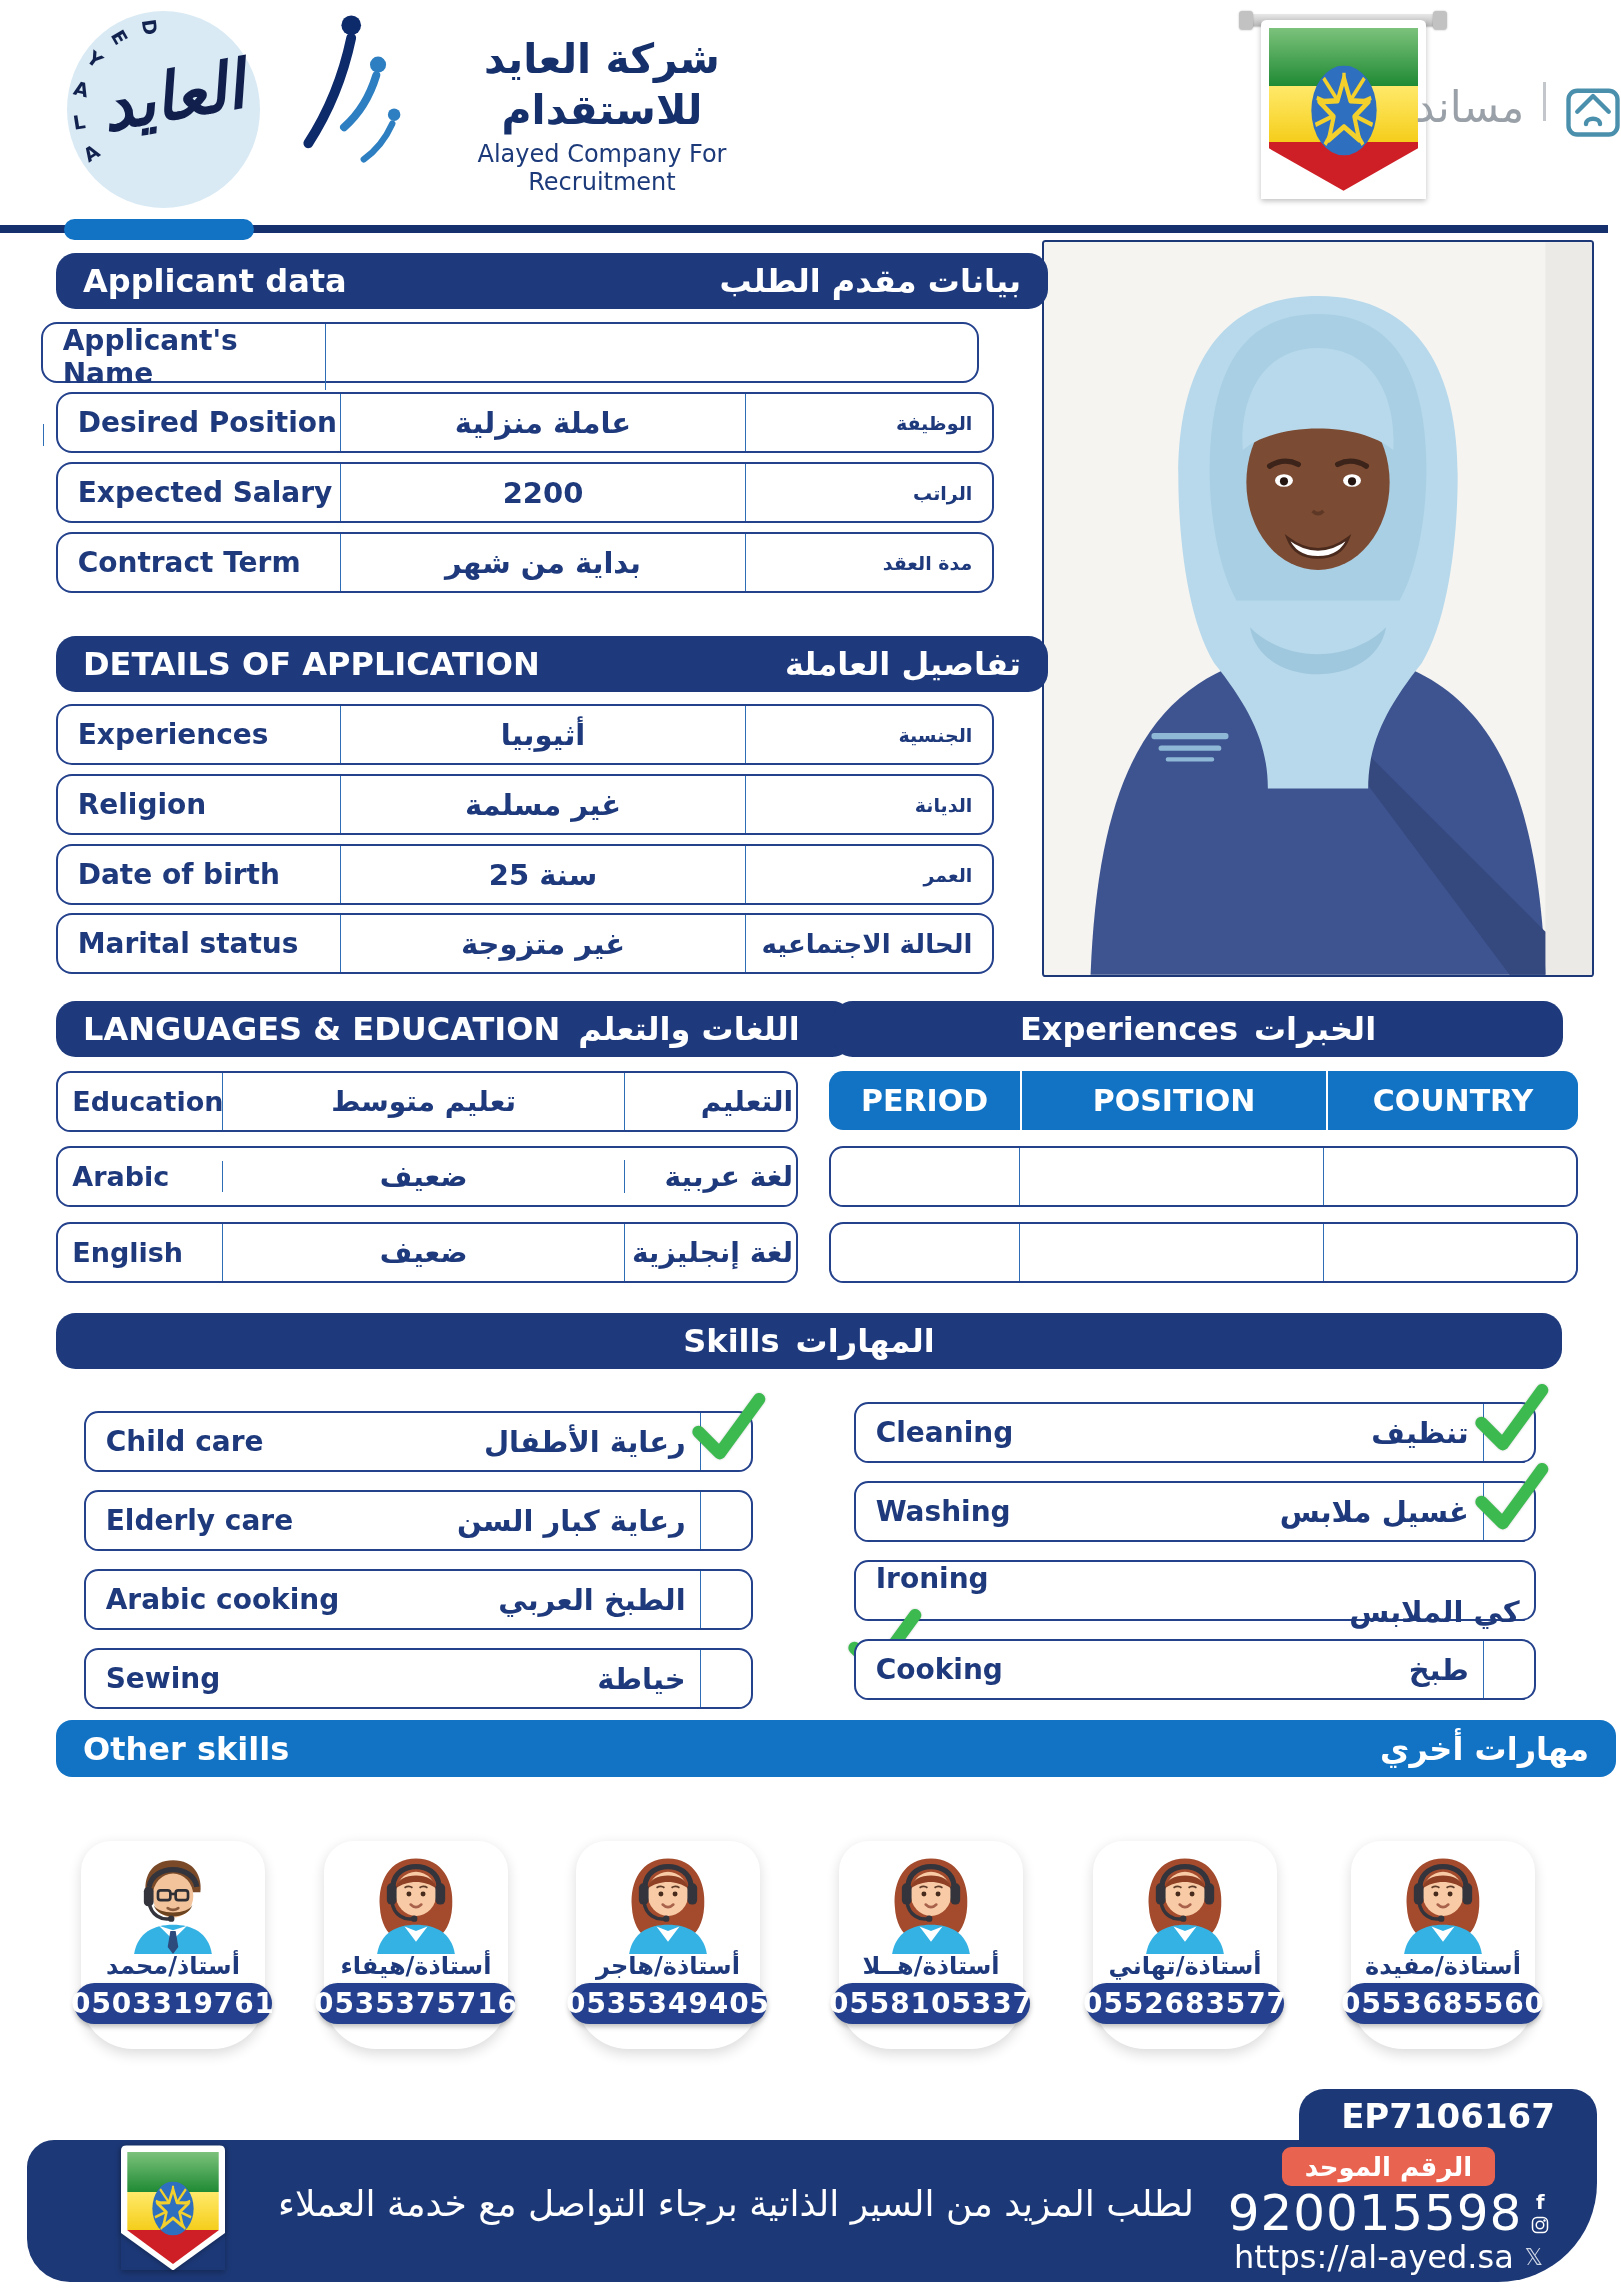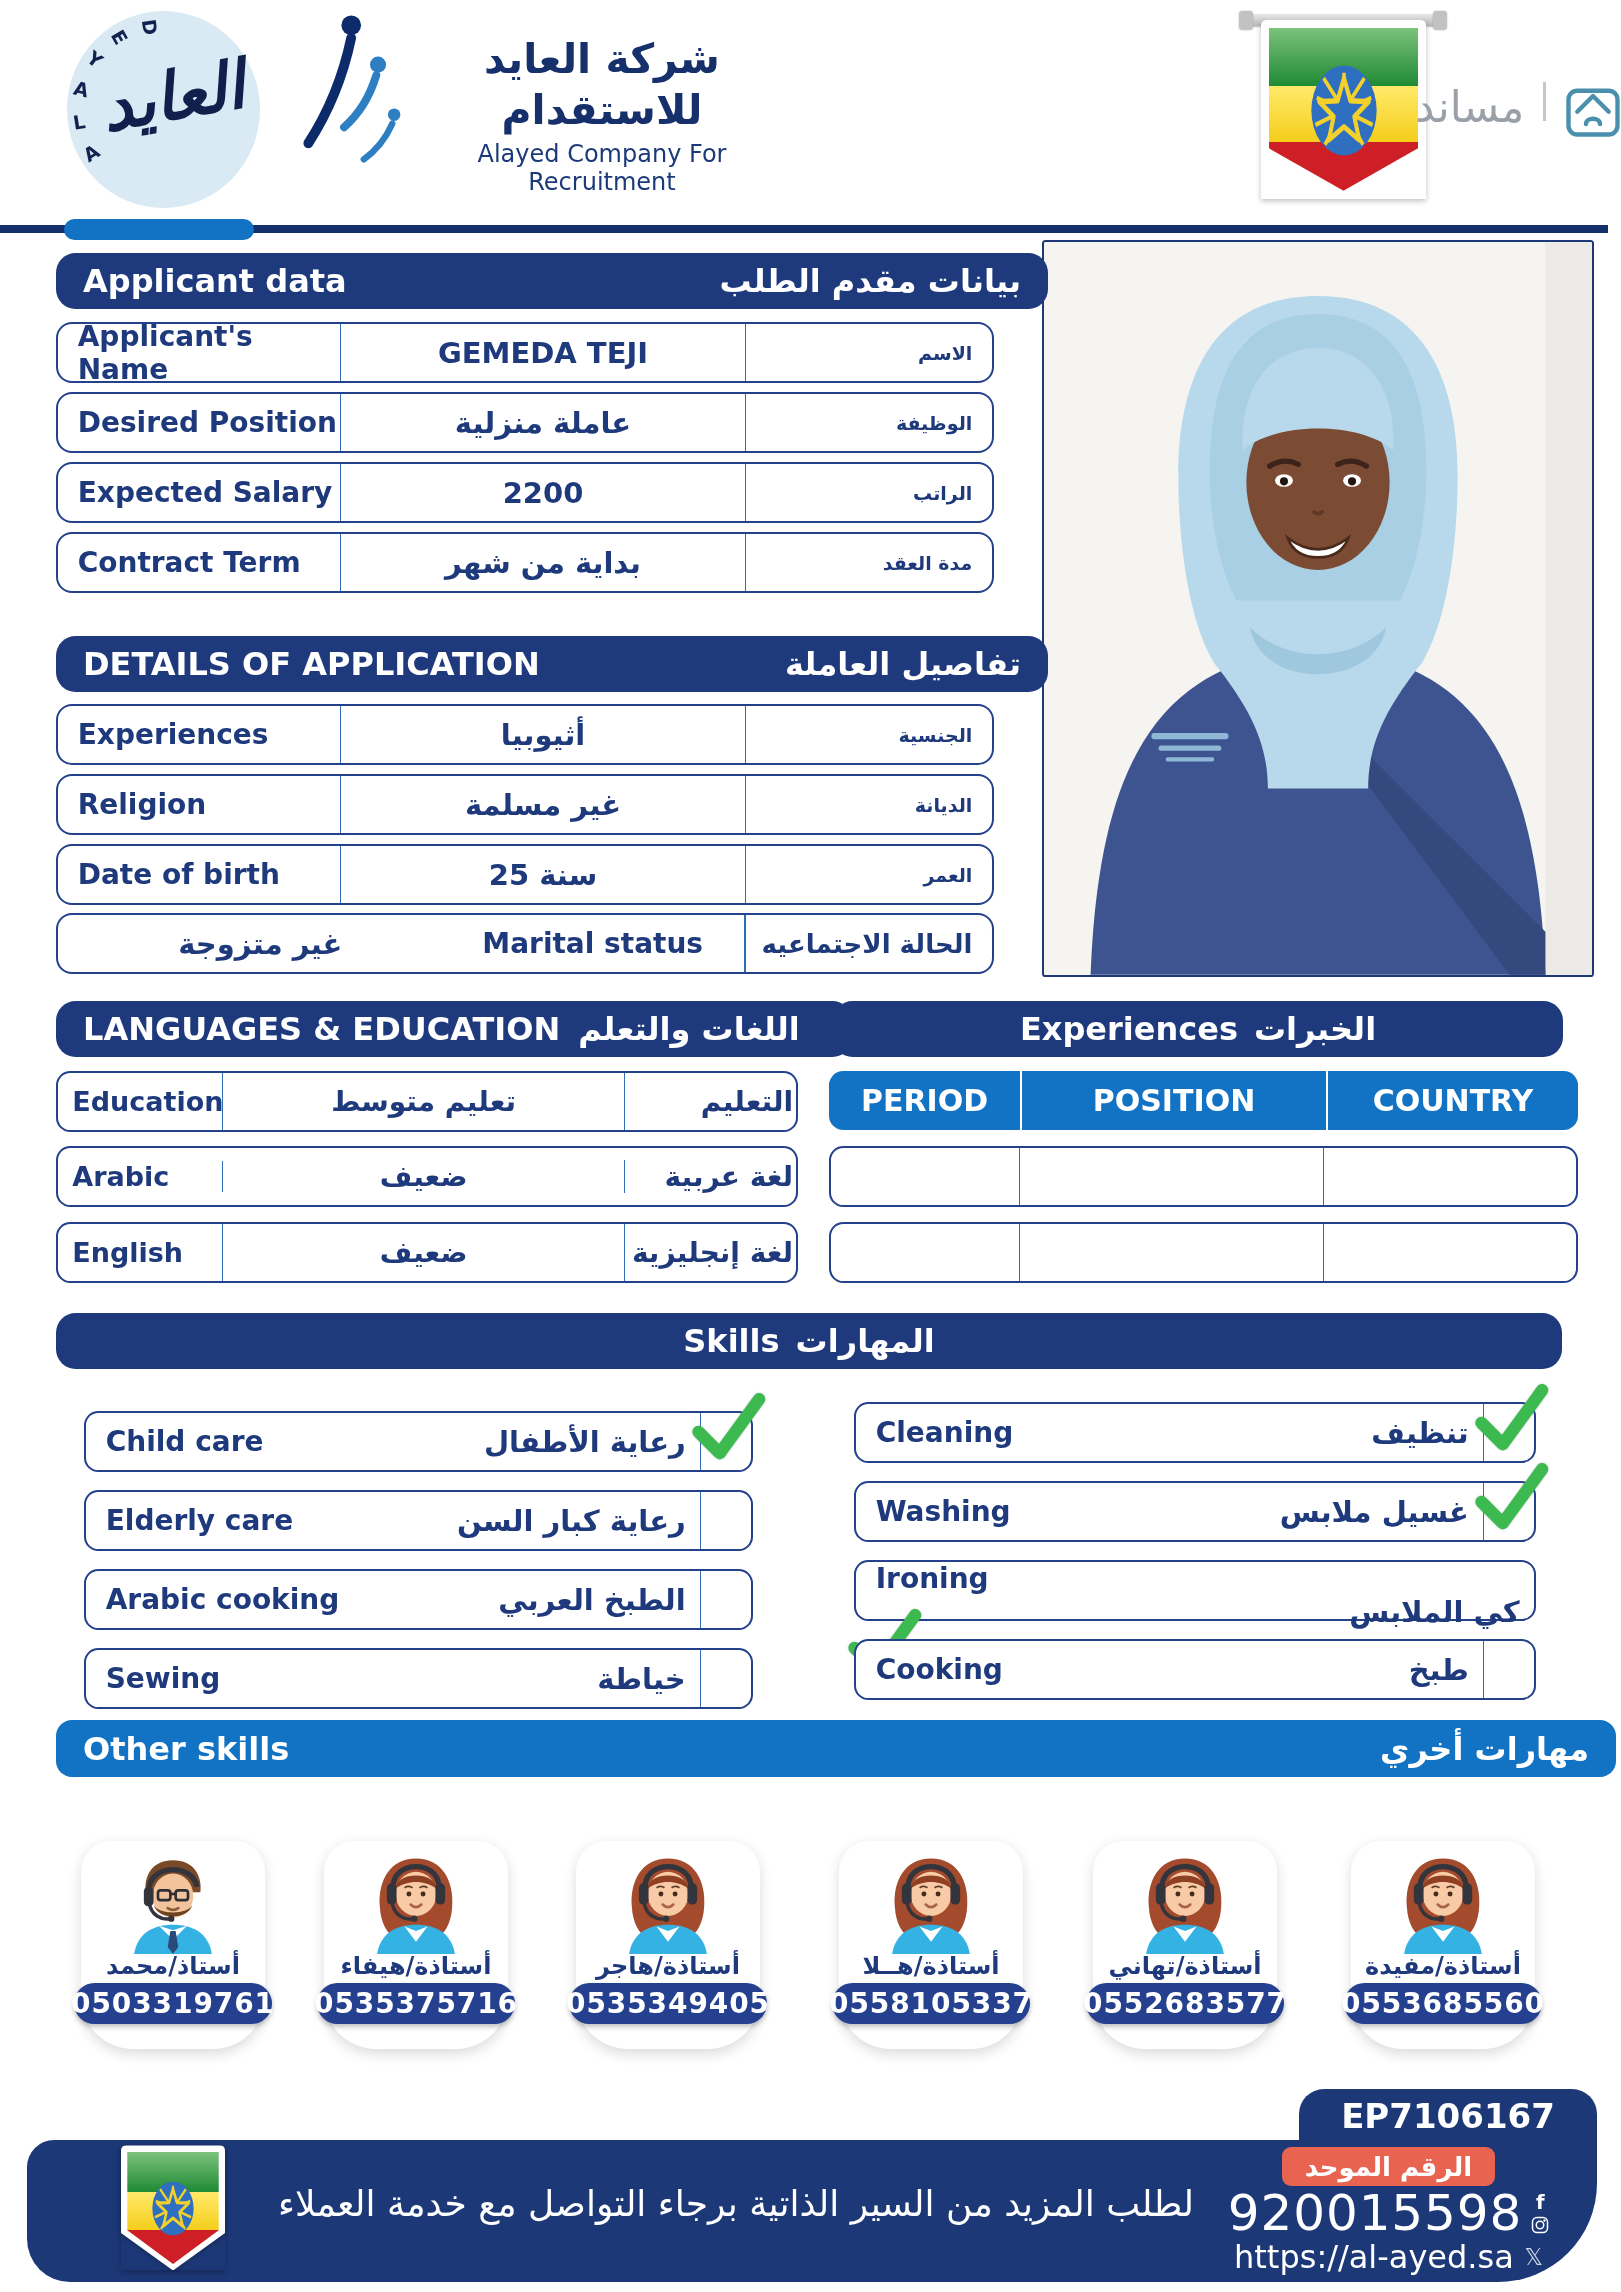--- a/index.html
+++ b/index.html
@@ -234,21 +234,21 @@
           <rect x="136" y="575" width="54" height="5" rx="2"></rect>
         </g>
     </svg>
   </div>
 
   <div class="bar spread" style="left:56px;top:253px;width:938px;">
     <span class="en">Applicant data</span>
     <span class="ar">بيانات مقدم الطلب</span>
   </div>
 
-  <div class="drow" style="left:56px;top:322px;width:938px;">
+  <div class="drow" style="left:41px;top:322px;width:938px;flex-direction:column;">
     <div class="cell c-en">Applicant's Name</div>
     <div class="cell c-val">GEMEDA TEJI</div>
     <div class="cell c-ar">الاسم</div>
   </div>
   <div class="drow" style="left:56px;top:392px;width:938px;">
     <div class="cell c-en">Desired Position</div>
     <div class="cell c-val">عاملة منزلية</div>
     <div class="cell c-ar">الوظيفة</div>
   </div>
   <div class="drow" style="left:56px;top:462px;width:938px;">
@@ -276,22 +276,22 @@
     <div class="cell c-en">Religion</div>
     <div class="cell c-val">غير مسلمة</div>
     <div class="cell c-ar">الديانة</div>
   </div>
   <div class="drow" style="left:56px;top:844px;width:938px;">
     <div class="cell c-en">Date of birth</div>
     <div class="cell c-val">25 سنة</div>
     <div class="cell c-ar">العمر</div>
   </div>
   <div class="drow" style="left:56px;top:913px;width:938px;">
+    <div class="cell c-en">Marital status</div>
     <div class="cell c-val">غير متزوجة</div>
-    <div class="cell c-en">Marital status</div>
     <div class="cell c-ar" style="font-size:26px;">الحالة الاجتماعيه</div>
   </div>
 
   <div class="bar lead" style="left:56px;top:1001px;width:742px;">
     <span class="en">LANGUAGES &amp; EDUCATION</span>
     <span class="ar">اللغات والتعلم</span>
   </div>
 
   <div class="lrow" style="left:56px;top:1071px;width:742px;">
     <div class="cell c-en">Education</div>

